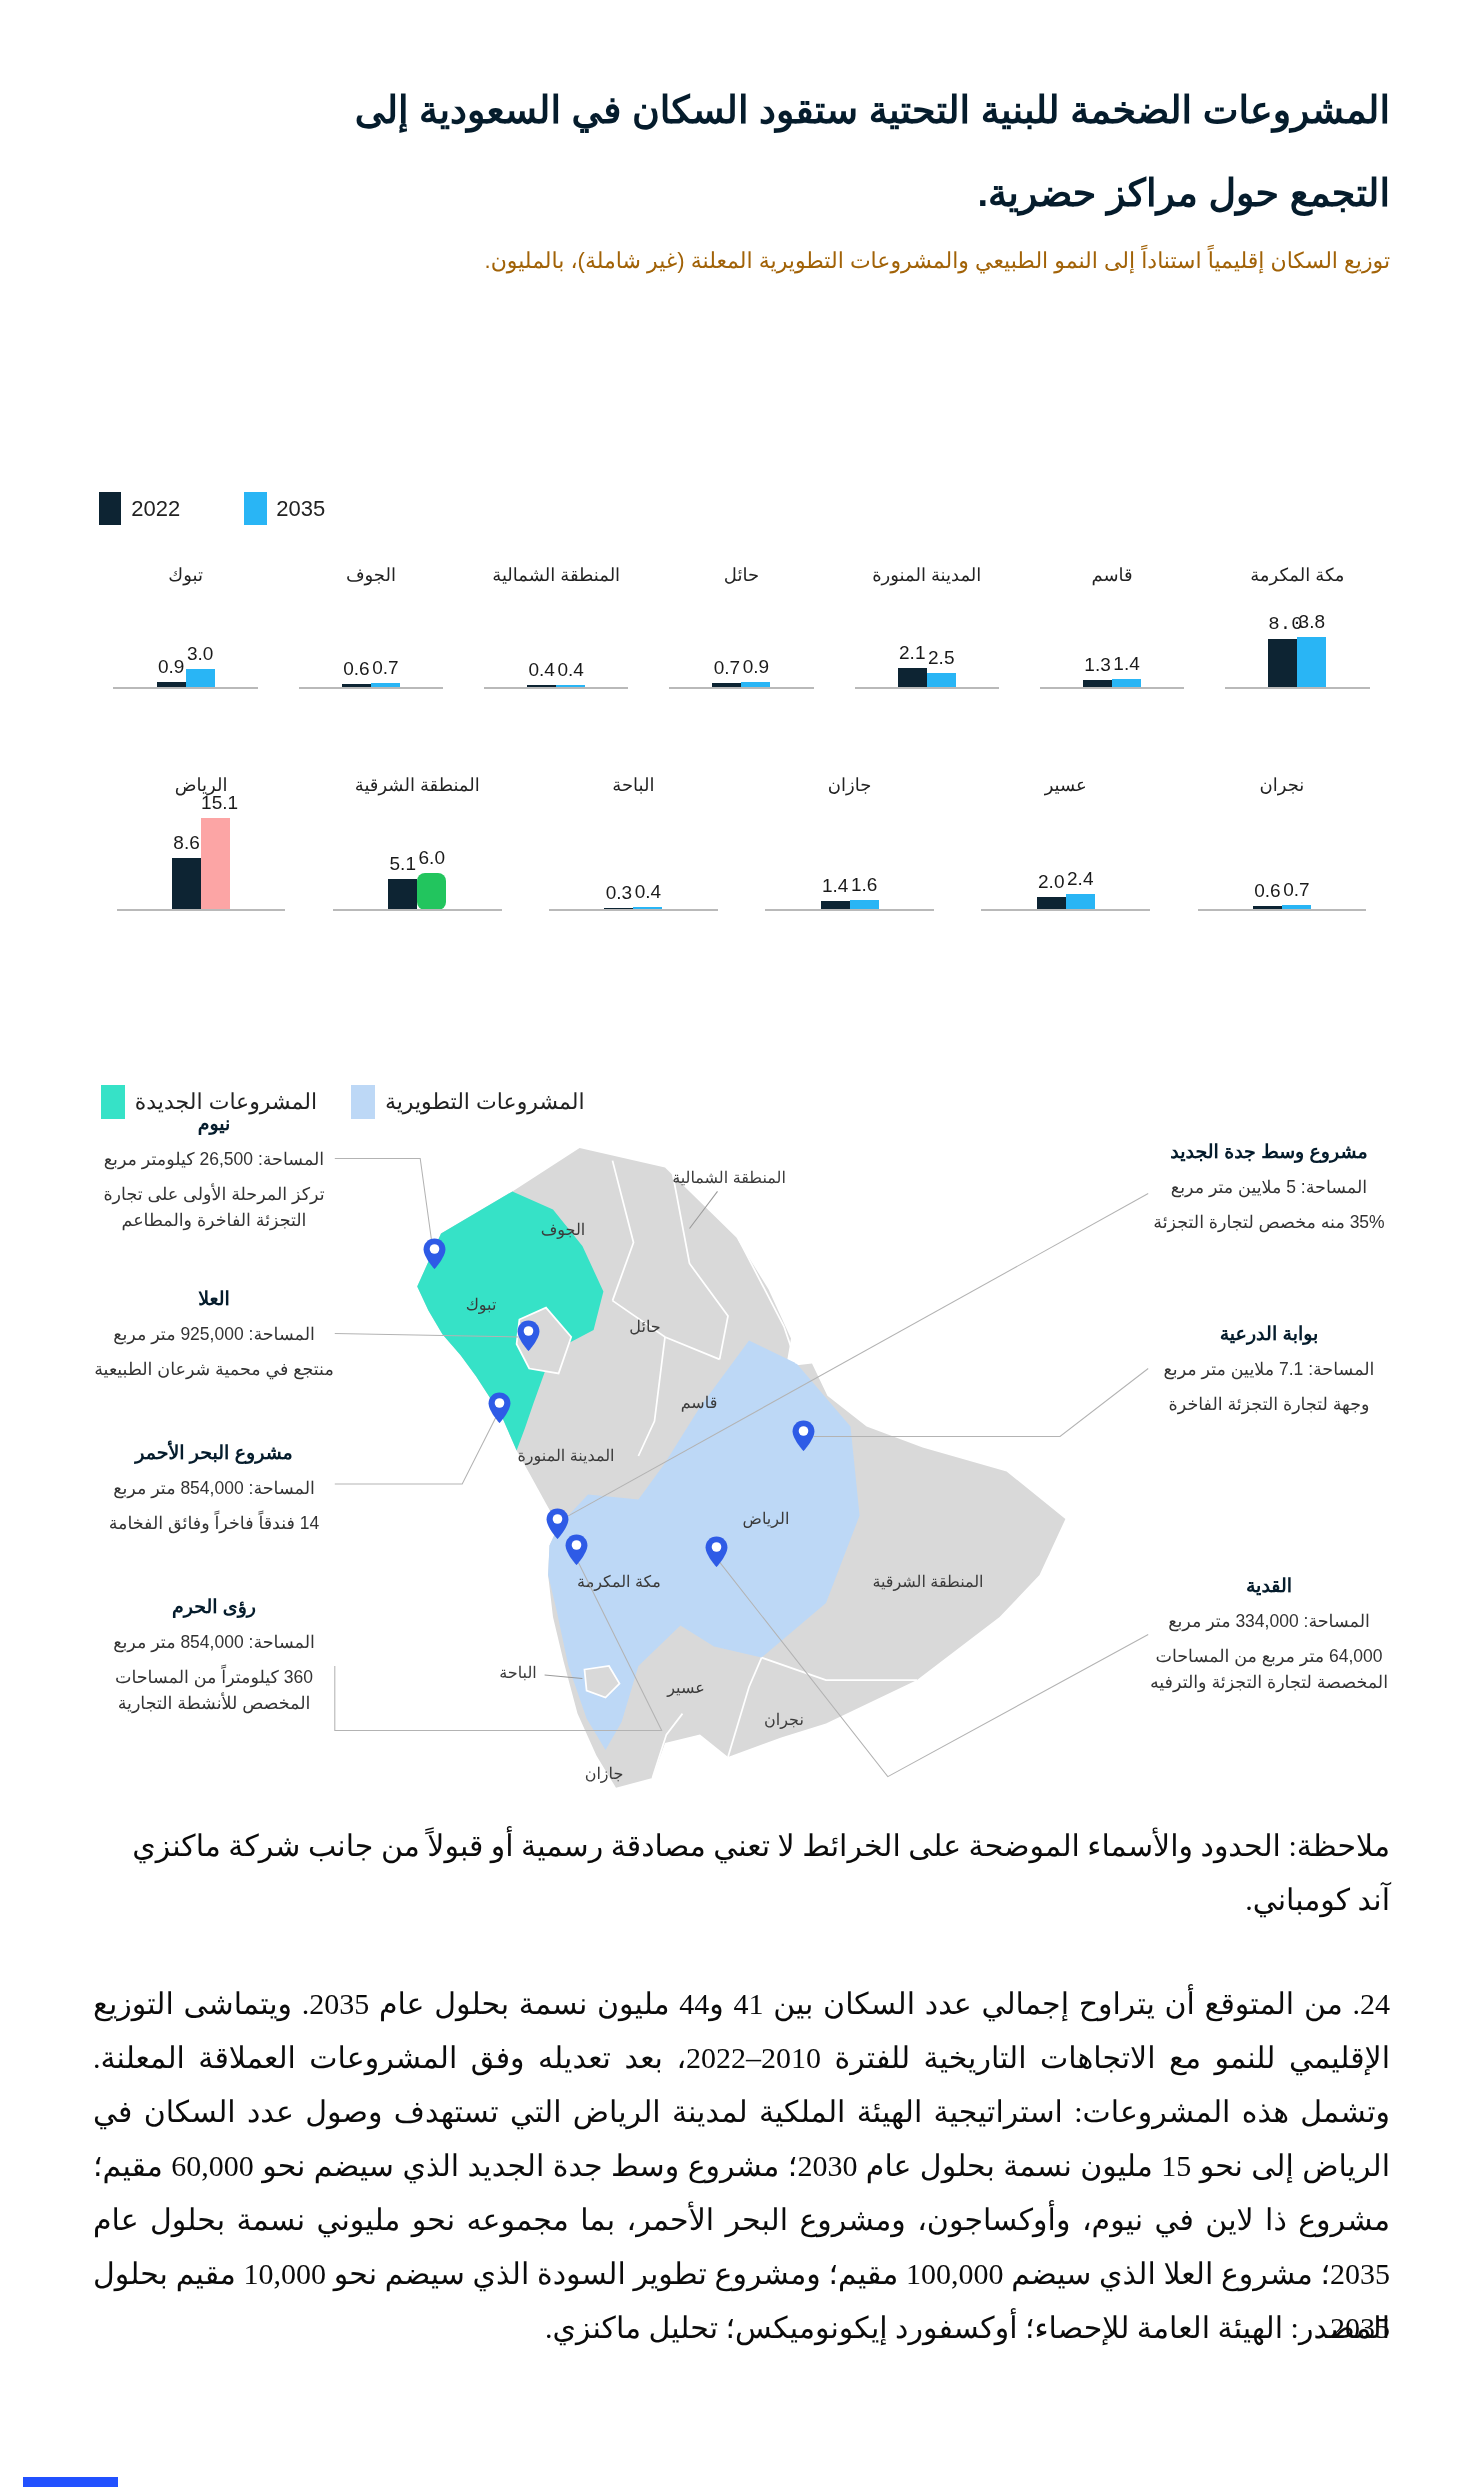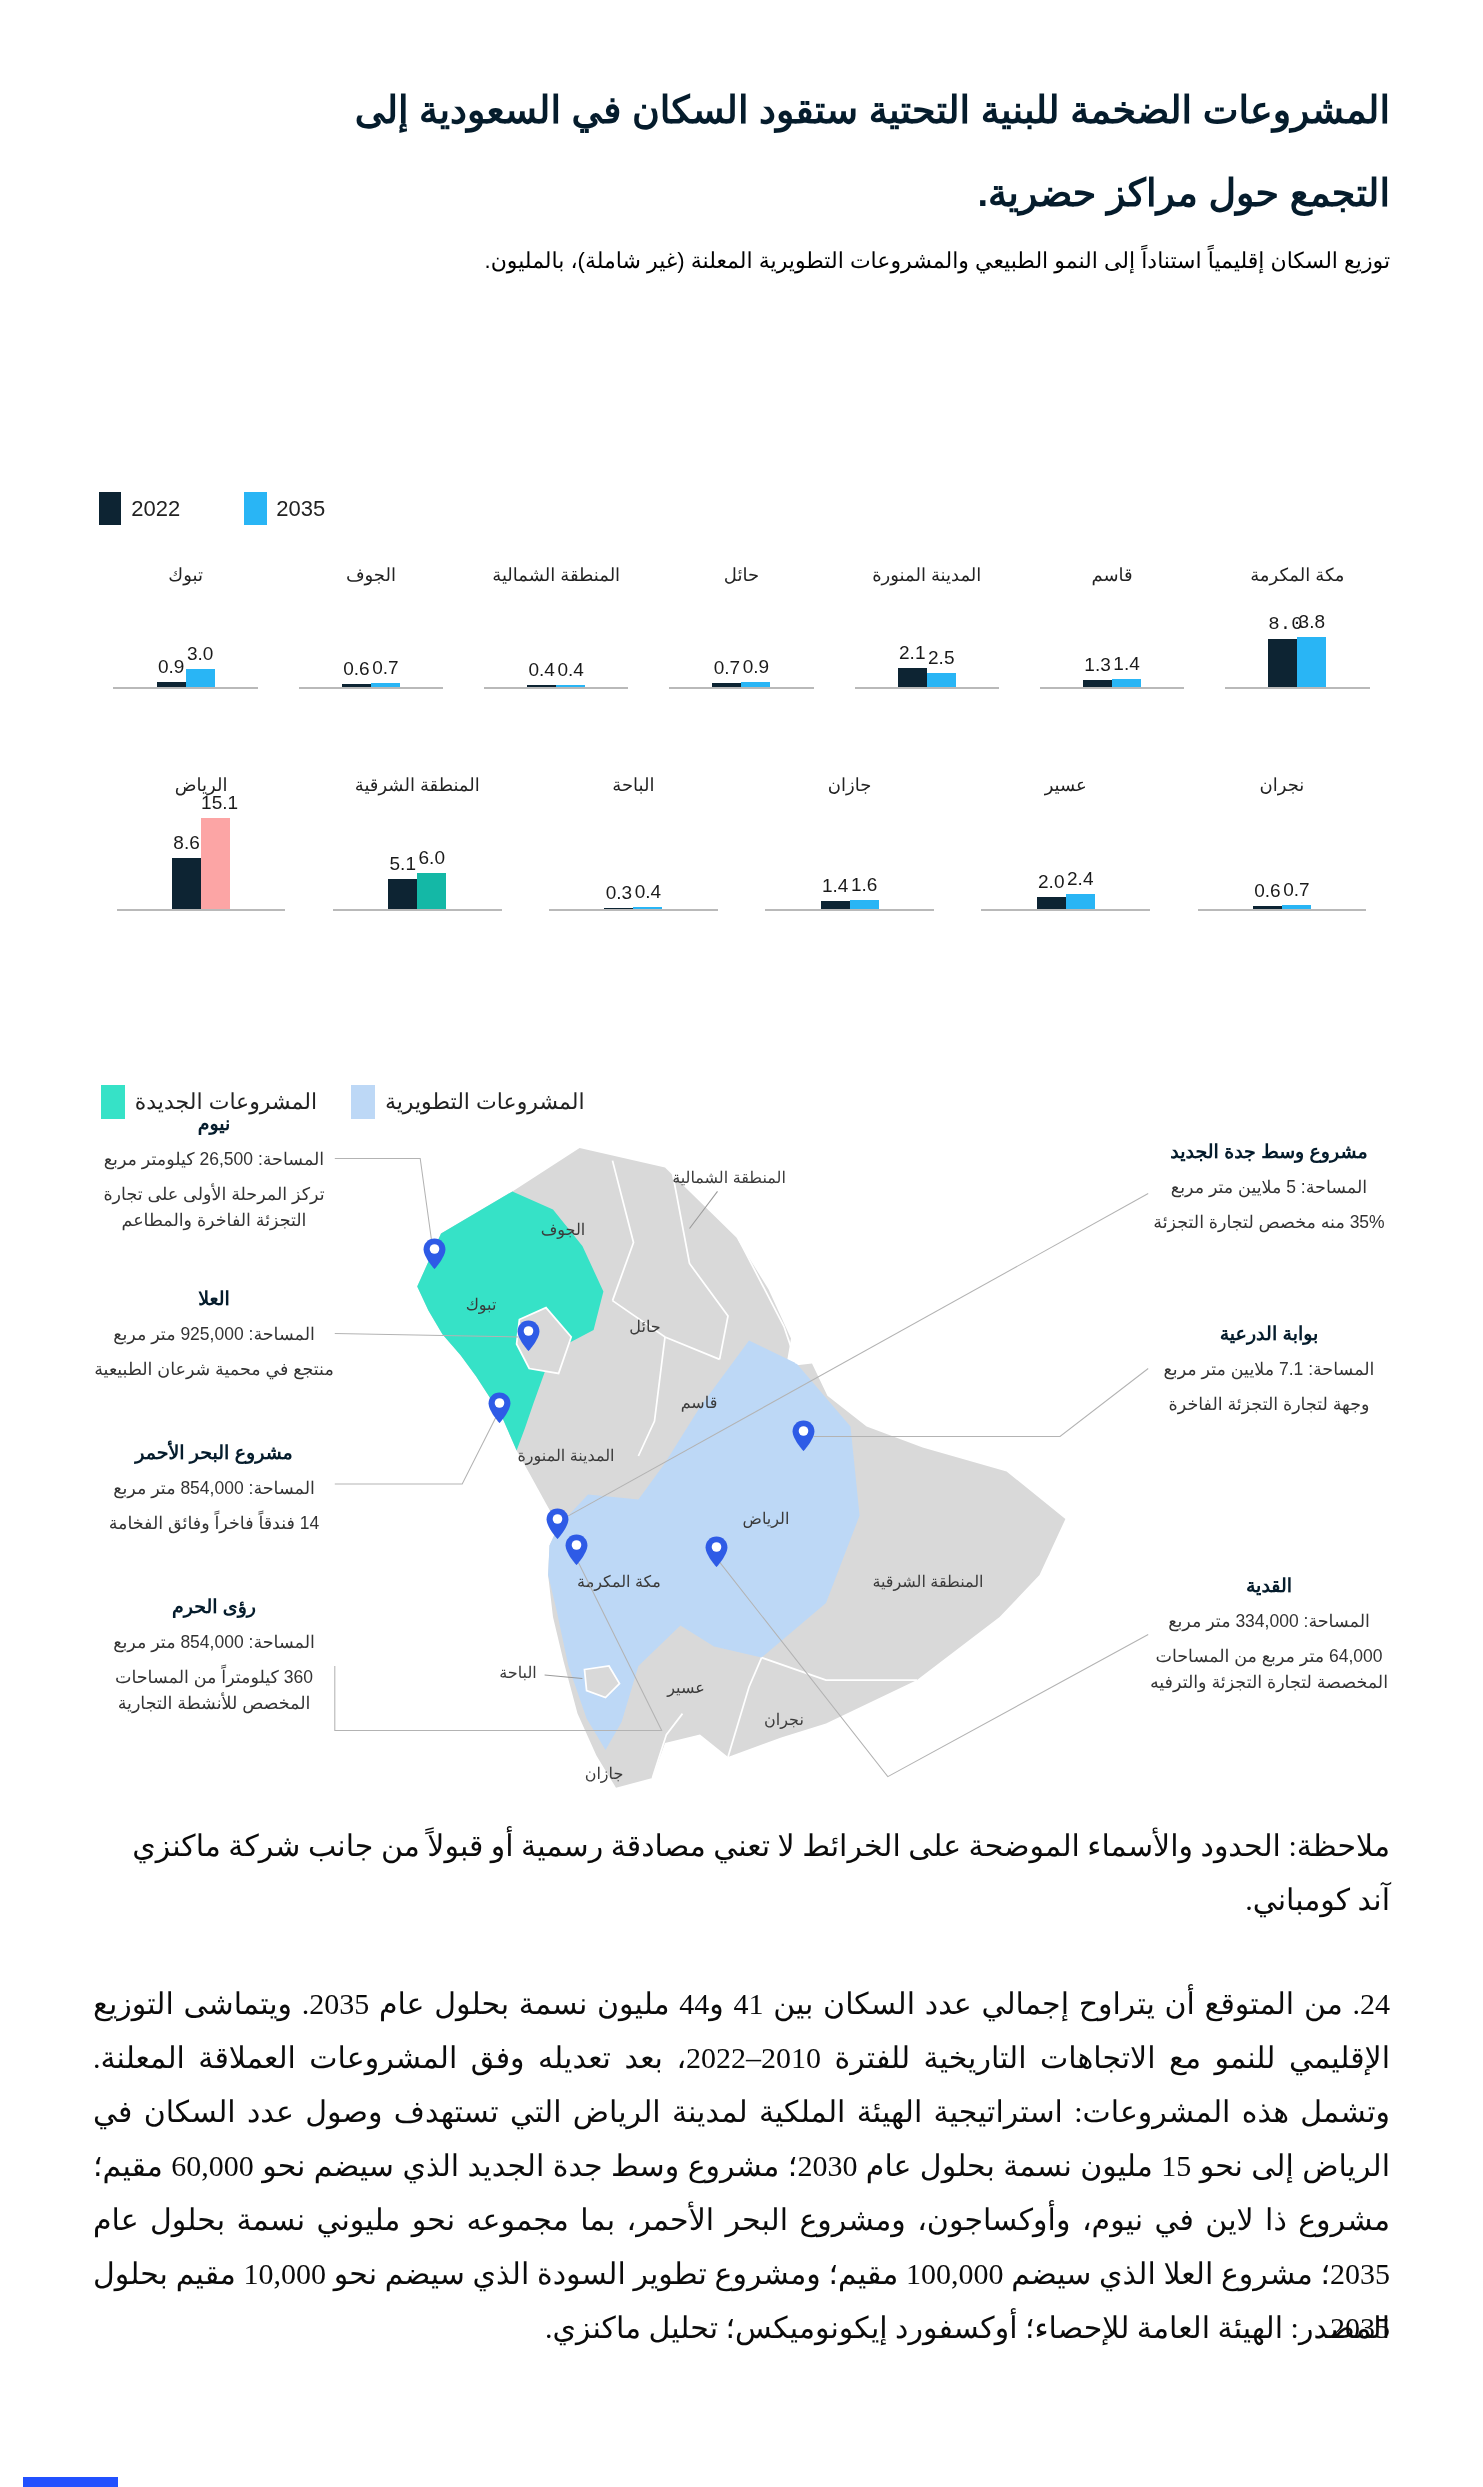--- a/index.html
+++ b/index.html
@@ -2,21 +2,21 @@
 <html lang="ar" dir="rtl" style="font-size:11.2px"><head>
 <meta charset="utf-8">
 <style>
   html,body{margin:0;padding:0;background:#fff;}
   .page{position:relative;width:1483px;height:2487px;background:#ffffff;overflow:hidden;
         font-family:"Liberation Sans",sans-serif;color:#051c2c;}
   
   .title{position:absolute;right:93px;left:93px;top:69px;font-size:38px;font-weight:700;
          line-height:2.18;text-align:right;direction:rtl;color:#051c2c;}
   .subtitle{position:absolute;right:93px;left:93px;top:246px;font-size:22px;line-height:1.4;
-         text-align:right;direction:rtl;color:#000000;}
+         text-align:right;direction:rtl;color:#a16207;}
   
   .legend{position:absolute;display:flex;direction:ltr;align-items:center;}
   .legend-charts{left:99px;top:492px;gap:64px;}
   .legend-map{left:101px;top:1085px;gap:34px;}
   .legend-item{display:flex;direction:ltr;align-items:center;gap:9.8px;}
   .swatch{width:22.4px;height:33px;display:inline-block;}
   .legend-map .swatch{height:34px;width:24px;}
   .legend-label{font-size:22px;color:#222;white-space:nowrap;direction:rtl;}
   
   .chart-row{position:absolute;left:93px;width:1297px;display:flex;direction:ltr;}
@@ -170,21 +170,21 @@
           </div>
         </div>
         <div class="baseline"></div>
       </div>
       <div class="chart-cell">
         <div class="chart-title">المنطقة الشرقية</div>
         <div class="bars">
           <div class="bar" style="height: 31px; background: rgb(13, 36, 51);">
             <span class="val">5.1</span>
           </div>
-          <div class="bar" style="height: 37px; background: #14b8a6;">
+          <div class="bar" style="height: 37px; background: #22c55e; border-radius: 8px;">
             <span class="val">6.0</span>
           </div>
         </div>
         <div class="baseline"></div>
       </div>
       <div class="chart-cell">
         <div class="chart-title">الباحة</div>
         <div class="bars">
           <div class="bar" style="height: 2.1px; background: rgb(13, 36, 51);">
             <span class="val">0.3</span>

